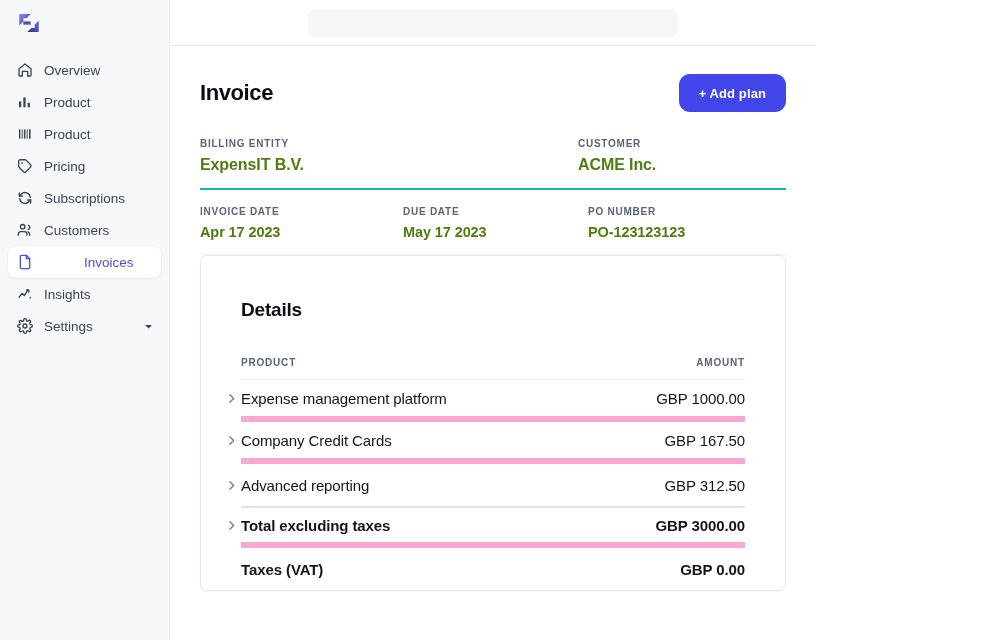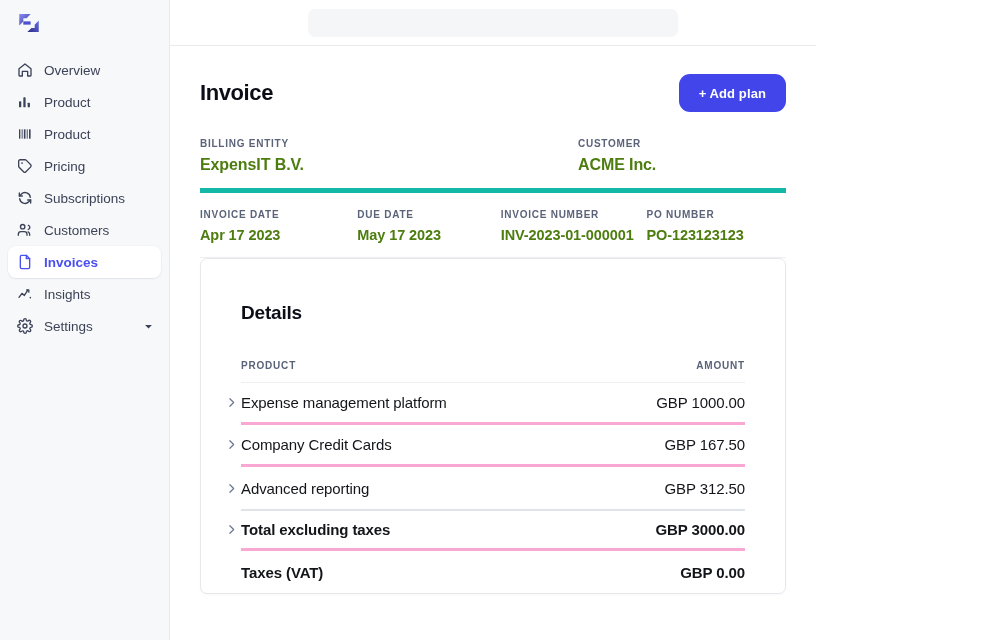--- a/index.html
+++ b/index.html
@@ -79,21 +79,22 @@
     color: #3c4257;
     flex: none;
   }
 
   .nav-item .nav-icon svg { display: block; }
 
   .nav-item.active {
     background: #ffffff;
     color: #4a4ff0;
     box-shadow: 0 1px 2px rgba(20,25,50,.07), 0 0 0 1px rgba(20,25,50,.02);
-    font-weight: 700;
+    font-weight: 400;
+    gap: 40px;
   }
   .nav-item.active .nav-icon { color: #4a4ff0; }
 
   .nav-caret {
     margin-left: auto;
     width: 10px;
     height: 10px;
     color: #3c4257;
     display: flex;
     align-items: center;
@@ -170,21 +171,21 @@
     cursor: pointer;
     letter-spacing: .1px;
   }
 
   
   .meta-row {
     display: flex;
     padding: 16px 0 14px 0;
     border-bottom: 1px solid #eceef1;
   }
-  .meta-row.first { border-bottom: 5px solid #14b8a6; }
+  .meta-row.first { border-bottom: 2px solid #14b8a6; }
 
   .meta-cell { display: flex; flex-direction: column; }
 
   .meta-label {
     font-size: 10px;
     font-weight: 700;
     letter-spacing: .75px;
     color: #5b6379;
     text-transform: uppercase;
     margin-bottom: 7px;
@@ -243,21 +244,21 @@
     letter-spacing: .8px;
     text-transform: uppercase;
     color: #5b6379;
   }
 
   .trow {
     display: flex;
     align-items: center;
     justify-content: space-between;
     height: 42px;
-    border-bottom: 3px solid #f9a8d4;
+    border-bottom: 6px solid #f9a8d4;
   }
 
   .trow.thick-top {
     border-top: 2px solid #dfe3ea;
   }
 
   .trow.last { border-bottom: none; }
 
   .tcell-left {
     display: flex;
@@ -455,24 +456,20 @@
 
       <div class="meta-row">
         <div class="meta-cell w-invdate">
           <span class="meta-label">INVOICE DATE</span>
           <span class="meta-value sm">Apr 17 2023</span>
         </div>
         <div class="meta-cell w-duedate">
           <span class="meta-label">DUE DATE</span>
           <span class="meta-value sm">May 17 2023</span>
         </div>
-        <div class="meta-cell w-invnum">
-          <span class="meta-label">INVOICE NUMBER</span>
-          <span class="meta-value sm">INV-2023-01-000001</span>
-        </div>
         <div class="meta-cell w-ponum">
           <span class="meta-label">PO NUMBER</span>
           <span class="meta-value sm">PO-123123123</span>
         </div>
       </div>
 
       <div class="card">
         <div class="card-title">Details</div>
 
         <div class="table">

